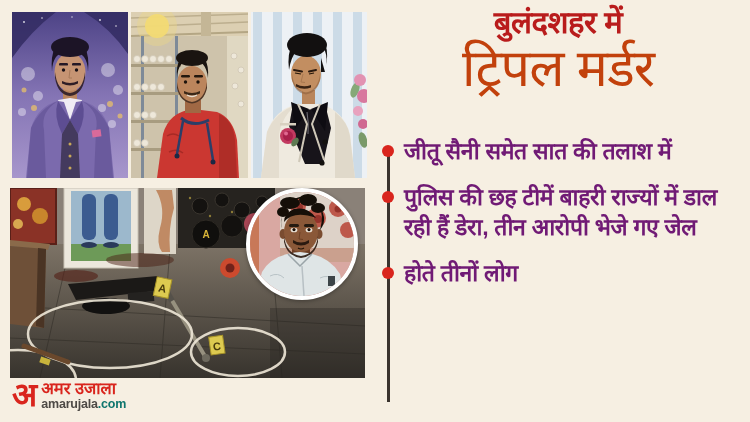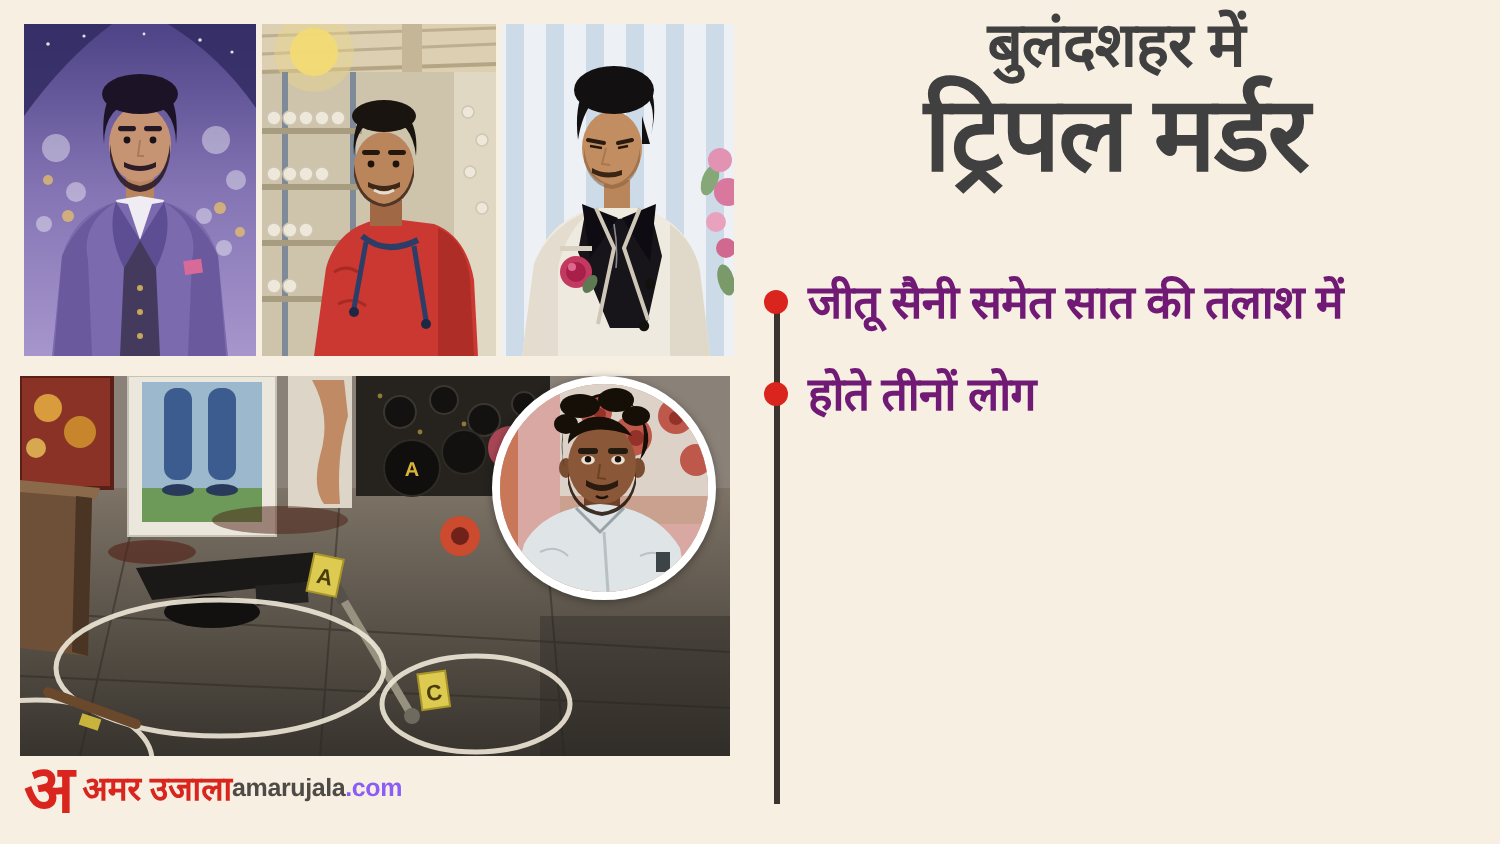--- a/index.html
+++ b/index.html
@@ -18,25 +18,25 @@
   #crime{left:10px;top:188px;width:355px;height:190px;}
   #inset{
     left:246px;top:188px;width:104px;height:104px;
     border:4px solid #ffffff;border-radius:50%;overflow:hidden;
     box-shadow:0 1px 4px rgba(0,0,0,.35);background:#caa49c;
   }
   #inset svg{display:block;width:100%;height:100%;}
   
   #headline{left:378px;top:4px;width:360px;text-align:center;}
   #headline .hl1{
-    font-size:31px;line-height:38px;font-weight:800;color:#404040;
+    font-size:31px;line-height:38px;font-weight:800;color:#b91c1c;
     letter-spacing:-0.5px;
   }
   #headline .hl2{
-    font-size:52px;line-height:56px;font-weight:700;color:#404040;
+    font-size:52px;line-height:56px;font-weight:400;color:#c2410c;
     letter-spacing:-1px;margin-top:-2px;
   }
   
   #bullets{left:378px;top:136px;width:368px;}
   #bullet-line{
     position:absolute;left:9px;top:17px;width:2.5px;height:249px;
     background:#3a332e;
   }
   .bullet-item{position:relative;padding-left:26px;margin-bottom:16px;}
   .bullet-dot{
@@ -46,29 +46,29 @@
   .bullet-text{
     font-size:23px;line-height:30px;font-weight:700;color:#701a75;
     letter-spacing:-0.3px;
   }
   .bullet-text .line{display:block;}
   
   #logo{left:12px;top:378px;display:flex;align-items:center;gap:4px;}
   #logo .mark{
     font-size:33px;line-height:34px;font-weight:800;color:#d9251d;
   }
-  #logo .stack{display:flex;flex-direction:row;line-height:1;}
+  #logo .stack{display:flex;flex-direction:column;line-height:1;}
   #logo .hindi{
     font-size:16.5px;font-weight:800;color:#d9251d;letter-spacing:0;
   }
   #logo .domain{
     font-size:12.5px;font-weight:700;color:#4e4a46;margin-top:1px;
     letter-spacing:-0.2px;
   }
-  #logo .tld{color:#8b5cf6;}
+  #logo .tld{color:#0f766e;}
 </style>
 </head>
 <body>
 
 <div id="canvas">
 
   <div class="photo" id="photo1">
     <svg viewBox="0 0 116 166">
       <defs>
         <linearGradient id="p1bg" x1="0" y1="0" x2="0" y2="1">
@@ -386,20 +386,27 @@
   <div class="abs" id="bullets">
     <div id="bullet-line"></div>
 
     <div class="bullet-item">
       <span class="bullet-dot"></span>
       <div class="bullet-text">
         <span class="line">जीतू सैनी समेत सात की तलाश में</span>
       </div>
     </div>
 
+    <div class="bullet-item">
+      <span class="bullet-dot"></span>
+      <div class="bullet-text">
+        <span class="line">पुलिस की छह टीमें बाहरी राज्यों में डाल</span>
+        <span class="line">रही हैं डेरा, तीन आरोपी भेजे गए जेल</span>
+      </div>
+    </div>
 
     <div class="bullet-item">
       <span class="bullet-dot"></span>
       <div class="bullet-text">
         <span class="line">होते तीनों लोग</span>
       </div>
     </div>
   </div>
 
   <div class="abs" id="logo">

